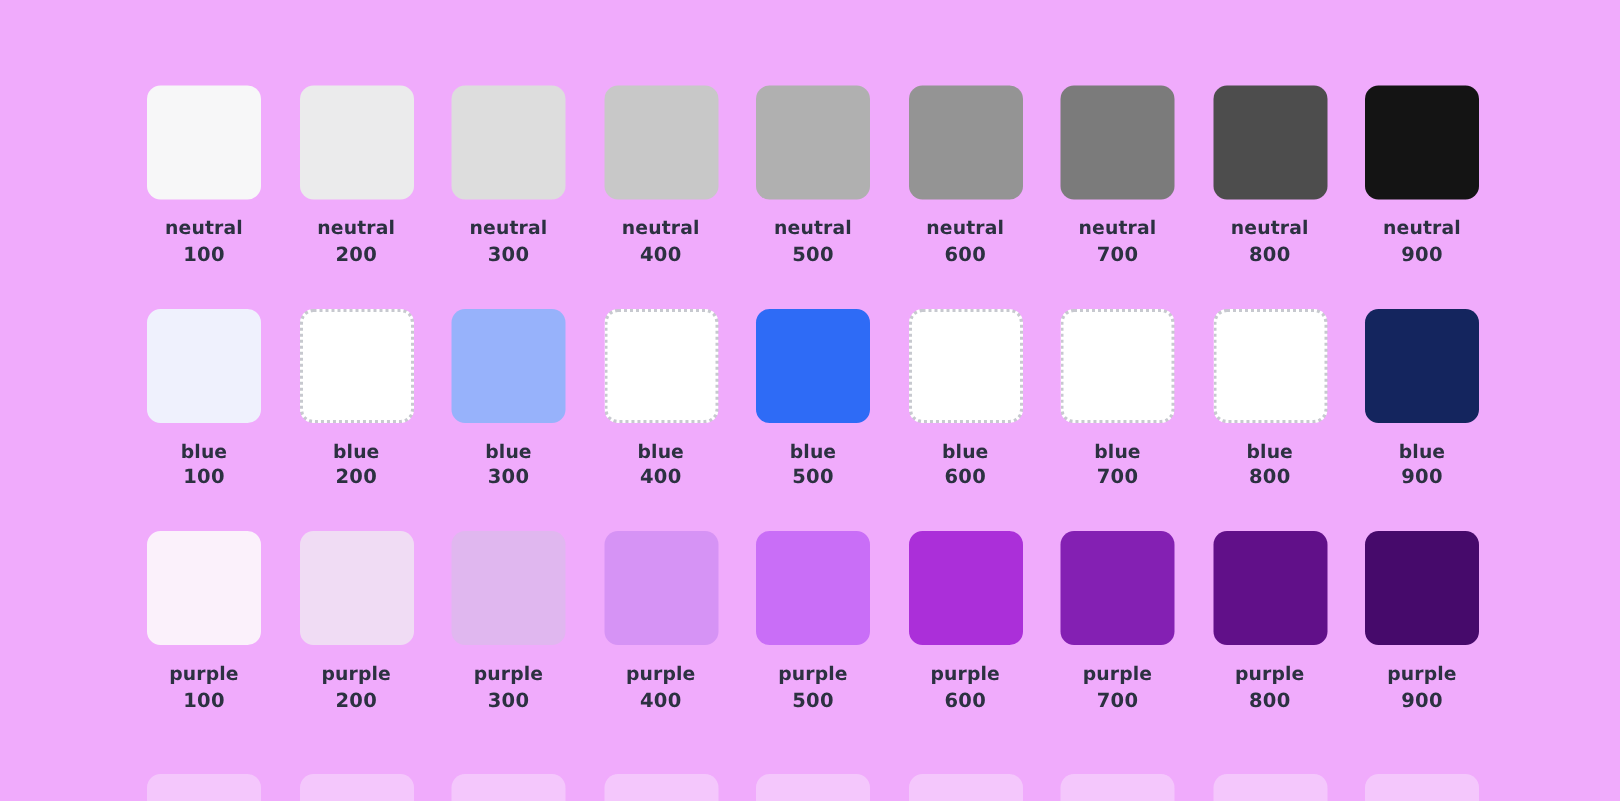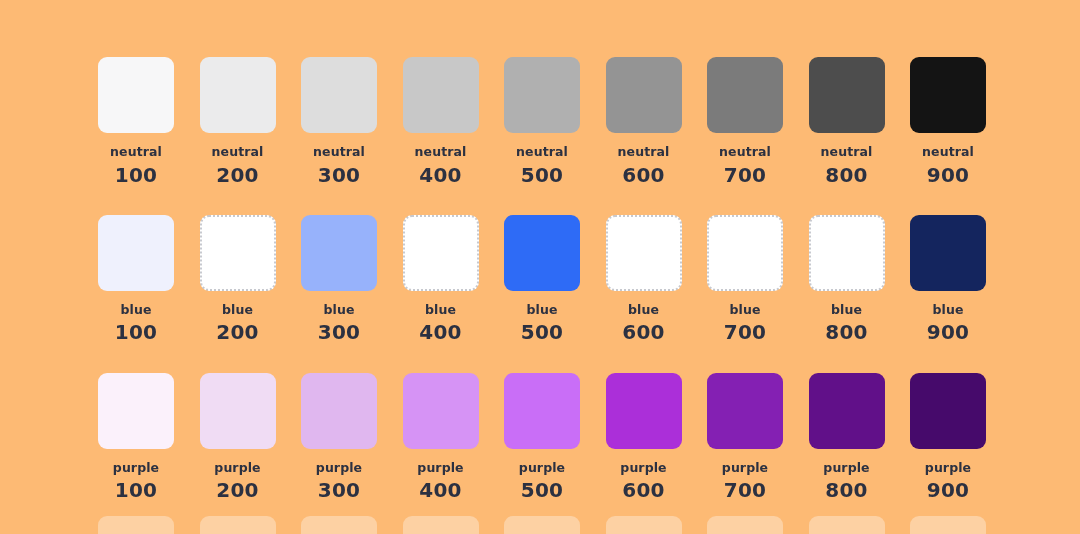--- a/index.html
+++ b/index.html
@@ -10,21 +10,21 @@
     height: 534px;
     background: #ffffff;
     font-family: "DejaVu Sans", "Liberation Sans", sans-serif;
     overflow: hidden;
   }
 
   #palette-sheet {
     position: relative;
     width: 1080px;
     height: 534px;
-    background: #fdba74;
+    background: #f0abfc;
     padding: 57px 0 0 0;
   }
 
   .palette-row {
     display: flex;
     flex-direction: row;
     align-items: flex-start;
     justify-content: flex-start;
     padding-left: 98px;
     margin-bottom: 27px;
@@ -60,21 +60,21 @@
   .swatch-name {
     display: block;
     font-size: 12.5px;
     font-weight: 700;
     letter-spacing: 0.1px;
     color: #2c3141;
   }
 
   .swatch-step {
     display: block;
-    font-size: 20px;
+    font-size: 13px;
     font-weight: 700;
     letter-spacing: 0.2px;
     color: #2c3141;
     margin-top: 1px;
   }
 
   
   #cutoff-row {
     position: absolute;
     left: 0;

